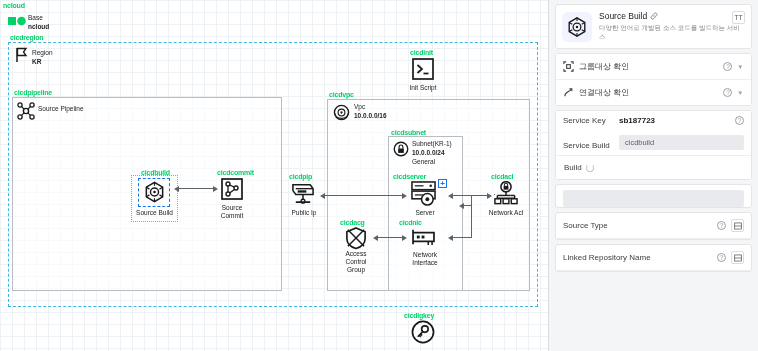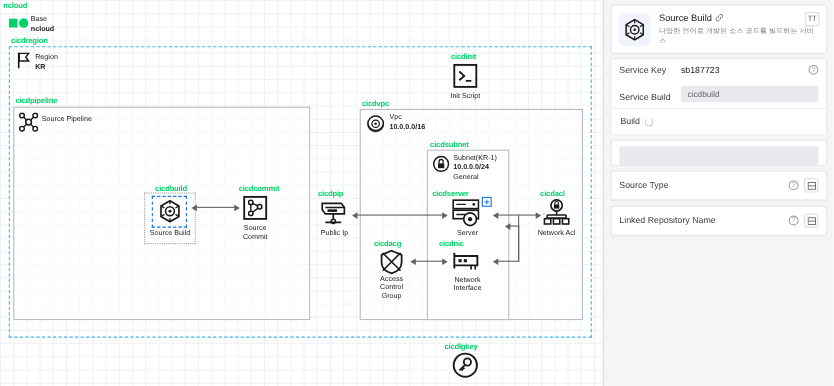--- a/index.html
+++ b/index.html
@@ -157,21 +157,21 @@
     display: flex; align-items: center; justify-content: center;
     flex: 0 0 auto;
   }
 
   .kv {
     display: flex; align-items: flex-end;
     padding: 5px 7px;
     background: #fff;
   }
   .kv .k { width: 56px; font-size: 8px; color: #3c4043; flex: 0 0 auto; }
-  .kv .v { font-size: 8px; color: #202124; flex: 1; }
+  .kv .v { font-size: 8px; color: #202124; flex: 1; font-weight: bold; }
   .inp {
     flex: 1;
     background: #e8eaed;
     border: none;
     border-radius: 2px;
     font-size: 7.5px;
     color: #5f6368;
     padding: 4px 6px;
     font-family: "Liberation Sans", sans-serif;
     height: 15px;
@@ -437,20 +437,44 @@
                 <path d="M7 5 A2.5 2.5 0 0 1 7 8.5 L5.5 10 A2.5 2.5 0 0 1 2 6.5 L3.2 5.3" fill="none" stroke="#5f6368" stroke-width="1.1"></path>
               </svg>
             </span>
           </div>
           <div class="svc-desc">다양한 언어로 개발된 소스 코드를 빌드하는 서비스</div>
         </div>
         <div class="pin-btn">TT</div>
       </div>
     </div>
 
+    <div class="card">
+      <div class="row">
+        <span class="mini-ico">
+          <svg width="11" height="11" viewBox="0 0 12 12">
+            <path d="M1 3.4 L1 1 L3.4 1 M8.6 1 L11 1 L11 3.4 M11 8.6 L11 11 L8.6 11 M3.4 11 L1 11 L1 8.6" fill="none" stroke="#3c4043" stroke-width="1.2"></path>
+            <rect x="4" y="4" width="4" height="4" fill="none" stroke="#3c4043" stroke-width="1.2"></rect>
+          </svg>
+        </span>
+        <span class="rlabel">그룹대상 확인</span>
+        <span class="help-ico">?</span>
+        <span class="caret">▾</span>
+      </div>
+      <div class="row">
+        <span class="mini-ico">
+          <svg width="11" height="11" viewBox="0 0 12 12">
+            <path d="M2 10 C2 5 6 6 9 2.5" fill="none" stroke="#3c4043" stroke-width="1.2"></path>
+            <path d="M7 2 L9.6 2 L9.6 4.6" fill="none" stroke="#3c4043" stroke-width="1.2"></path>
+          </svg>
+        </span>
+        <span class="rlabel">연결대상 확인</span>
+        <span class="help-ico">?</span>
+        <span class="caret">▾</span>
+      </div>
+    </div>
 
     <div class="card">
       <div class="kv">
         <span class="k">Service Key</span>
         <span class="v">sb187723</span>
         <span class="help-ico">?</span>
       </div>
       <div class="kv">
         <span class="k">Service Build</span>
         <input class="inp" value="cicdbuild" style="">

